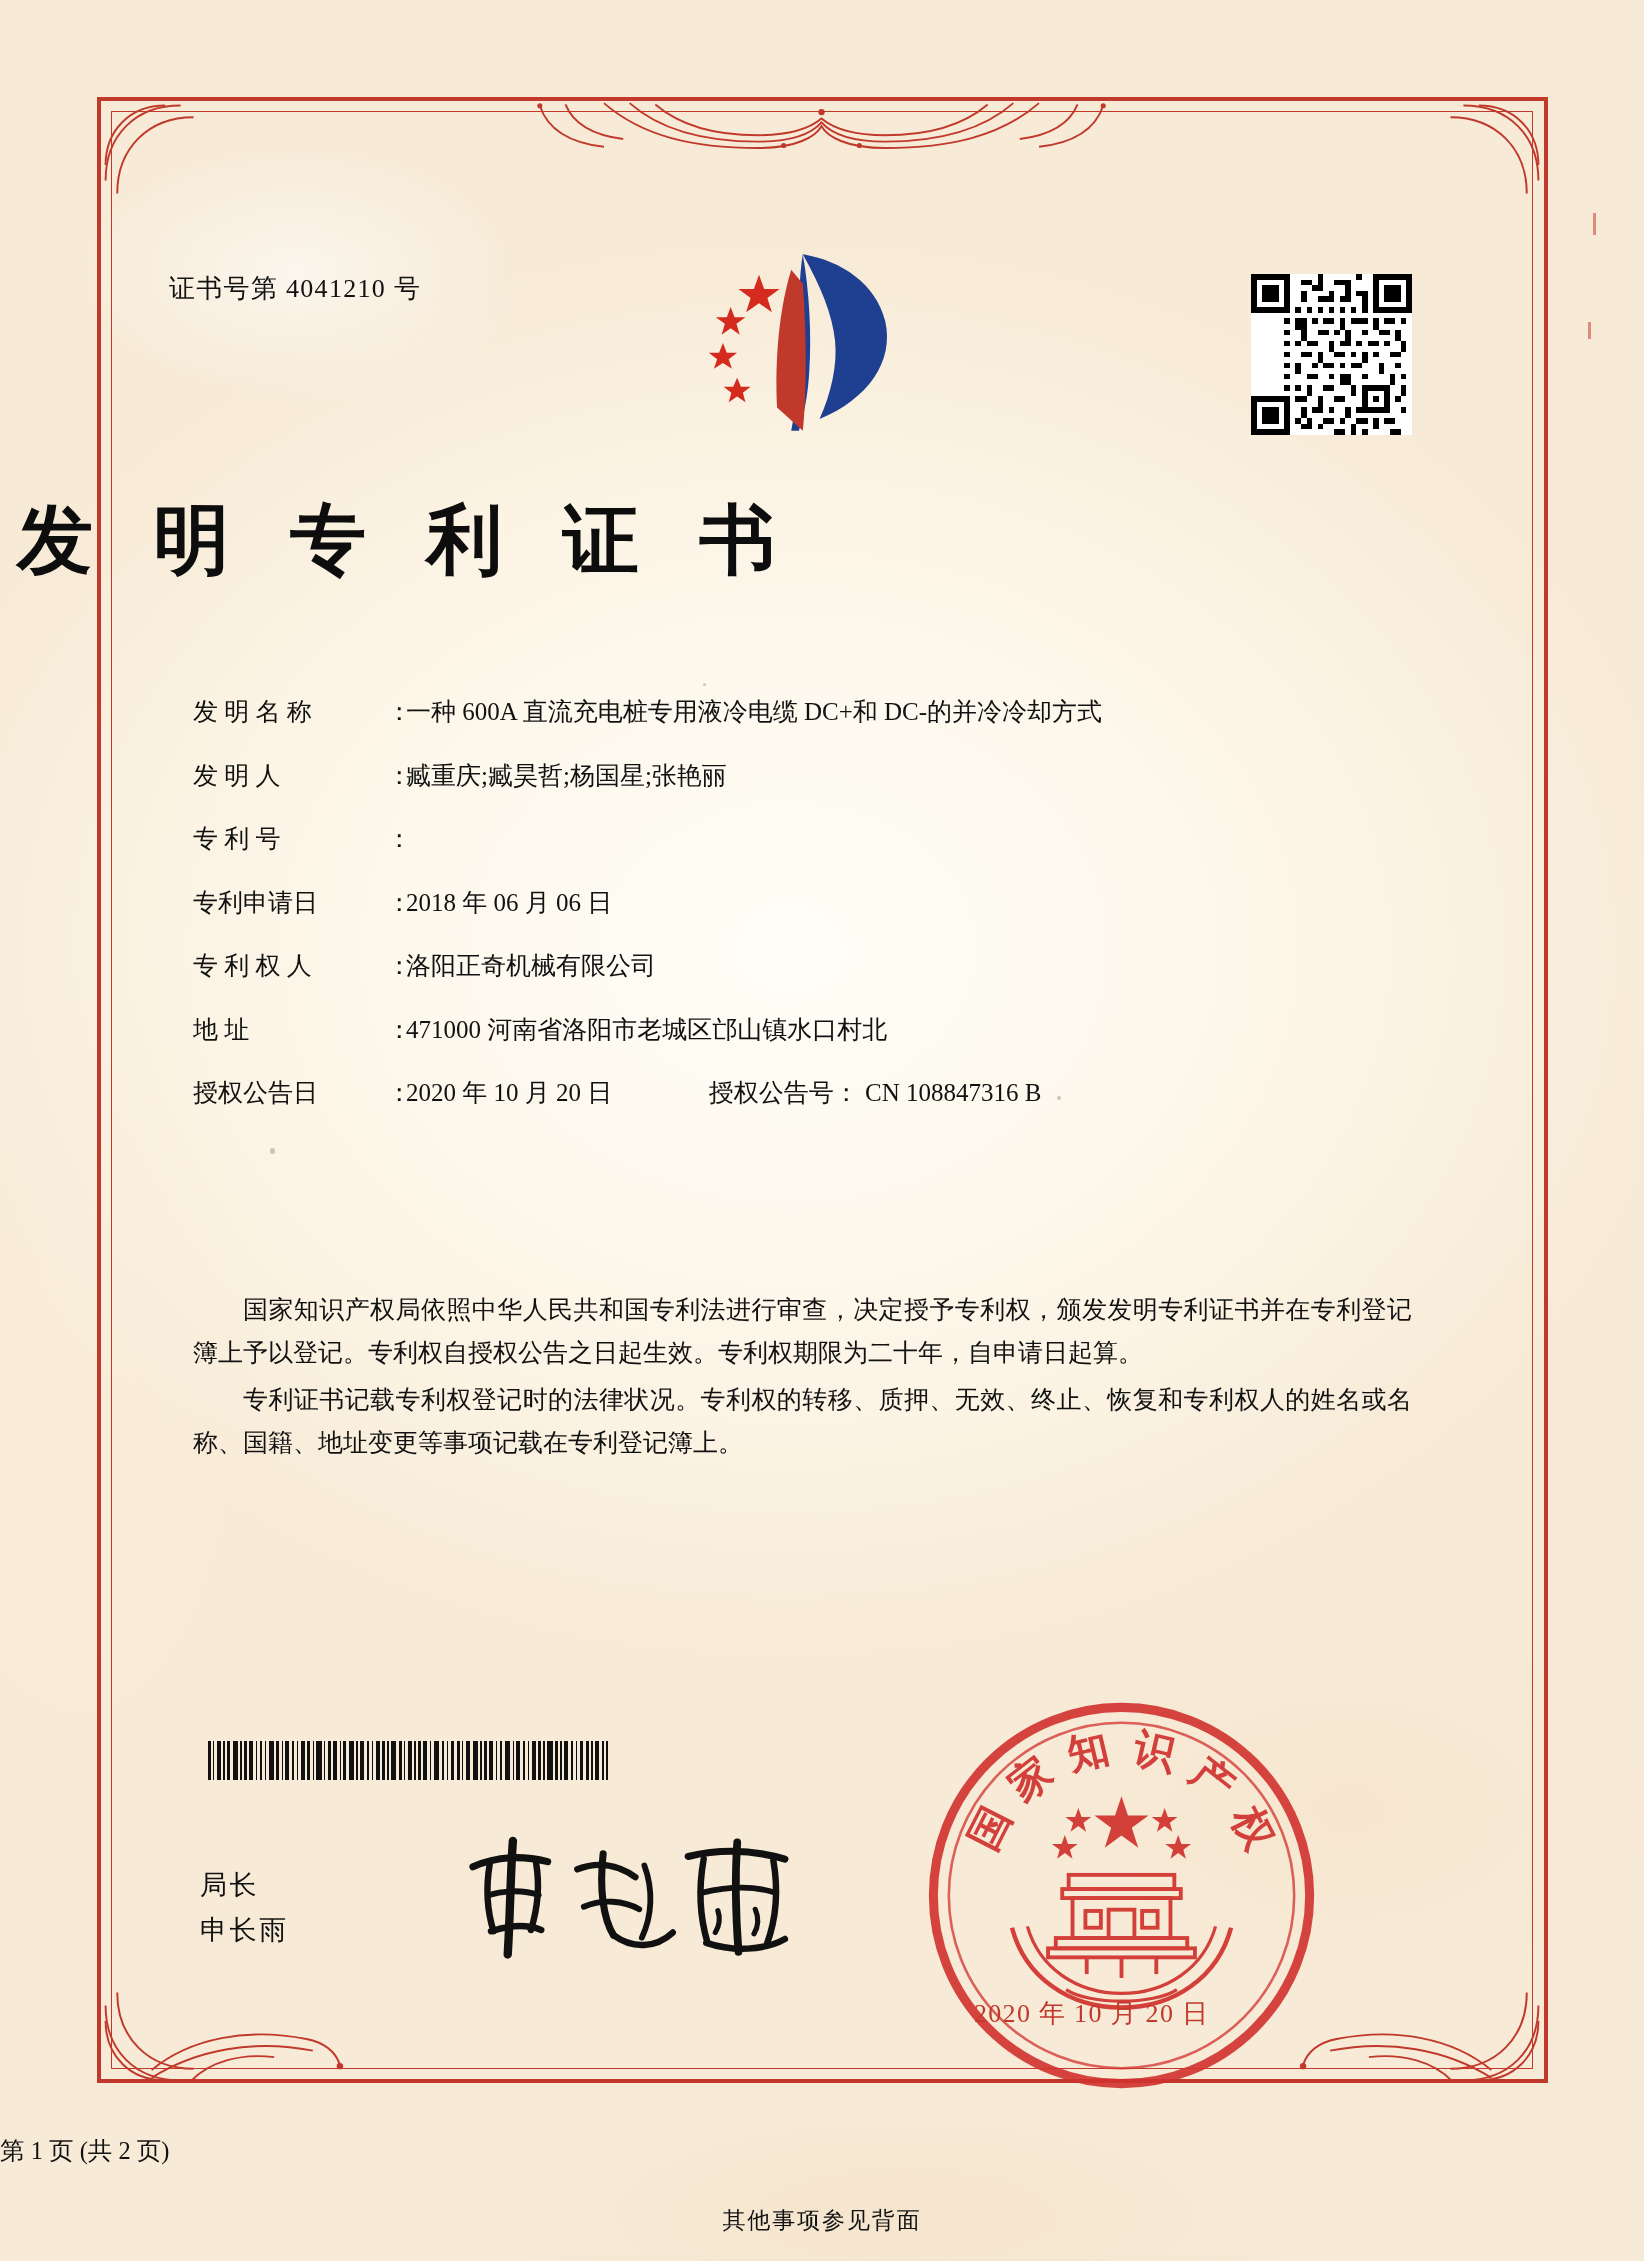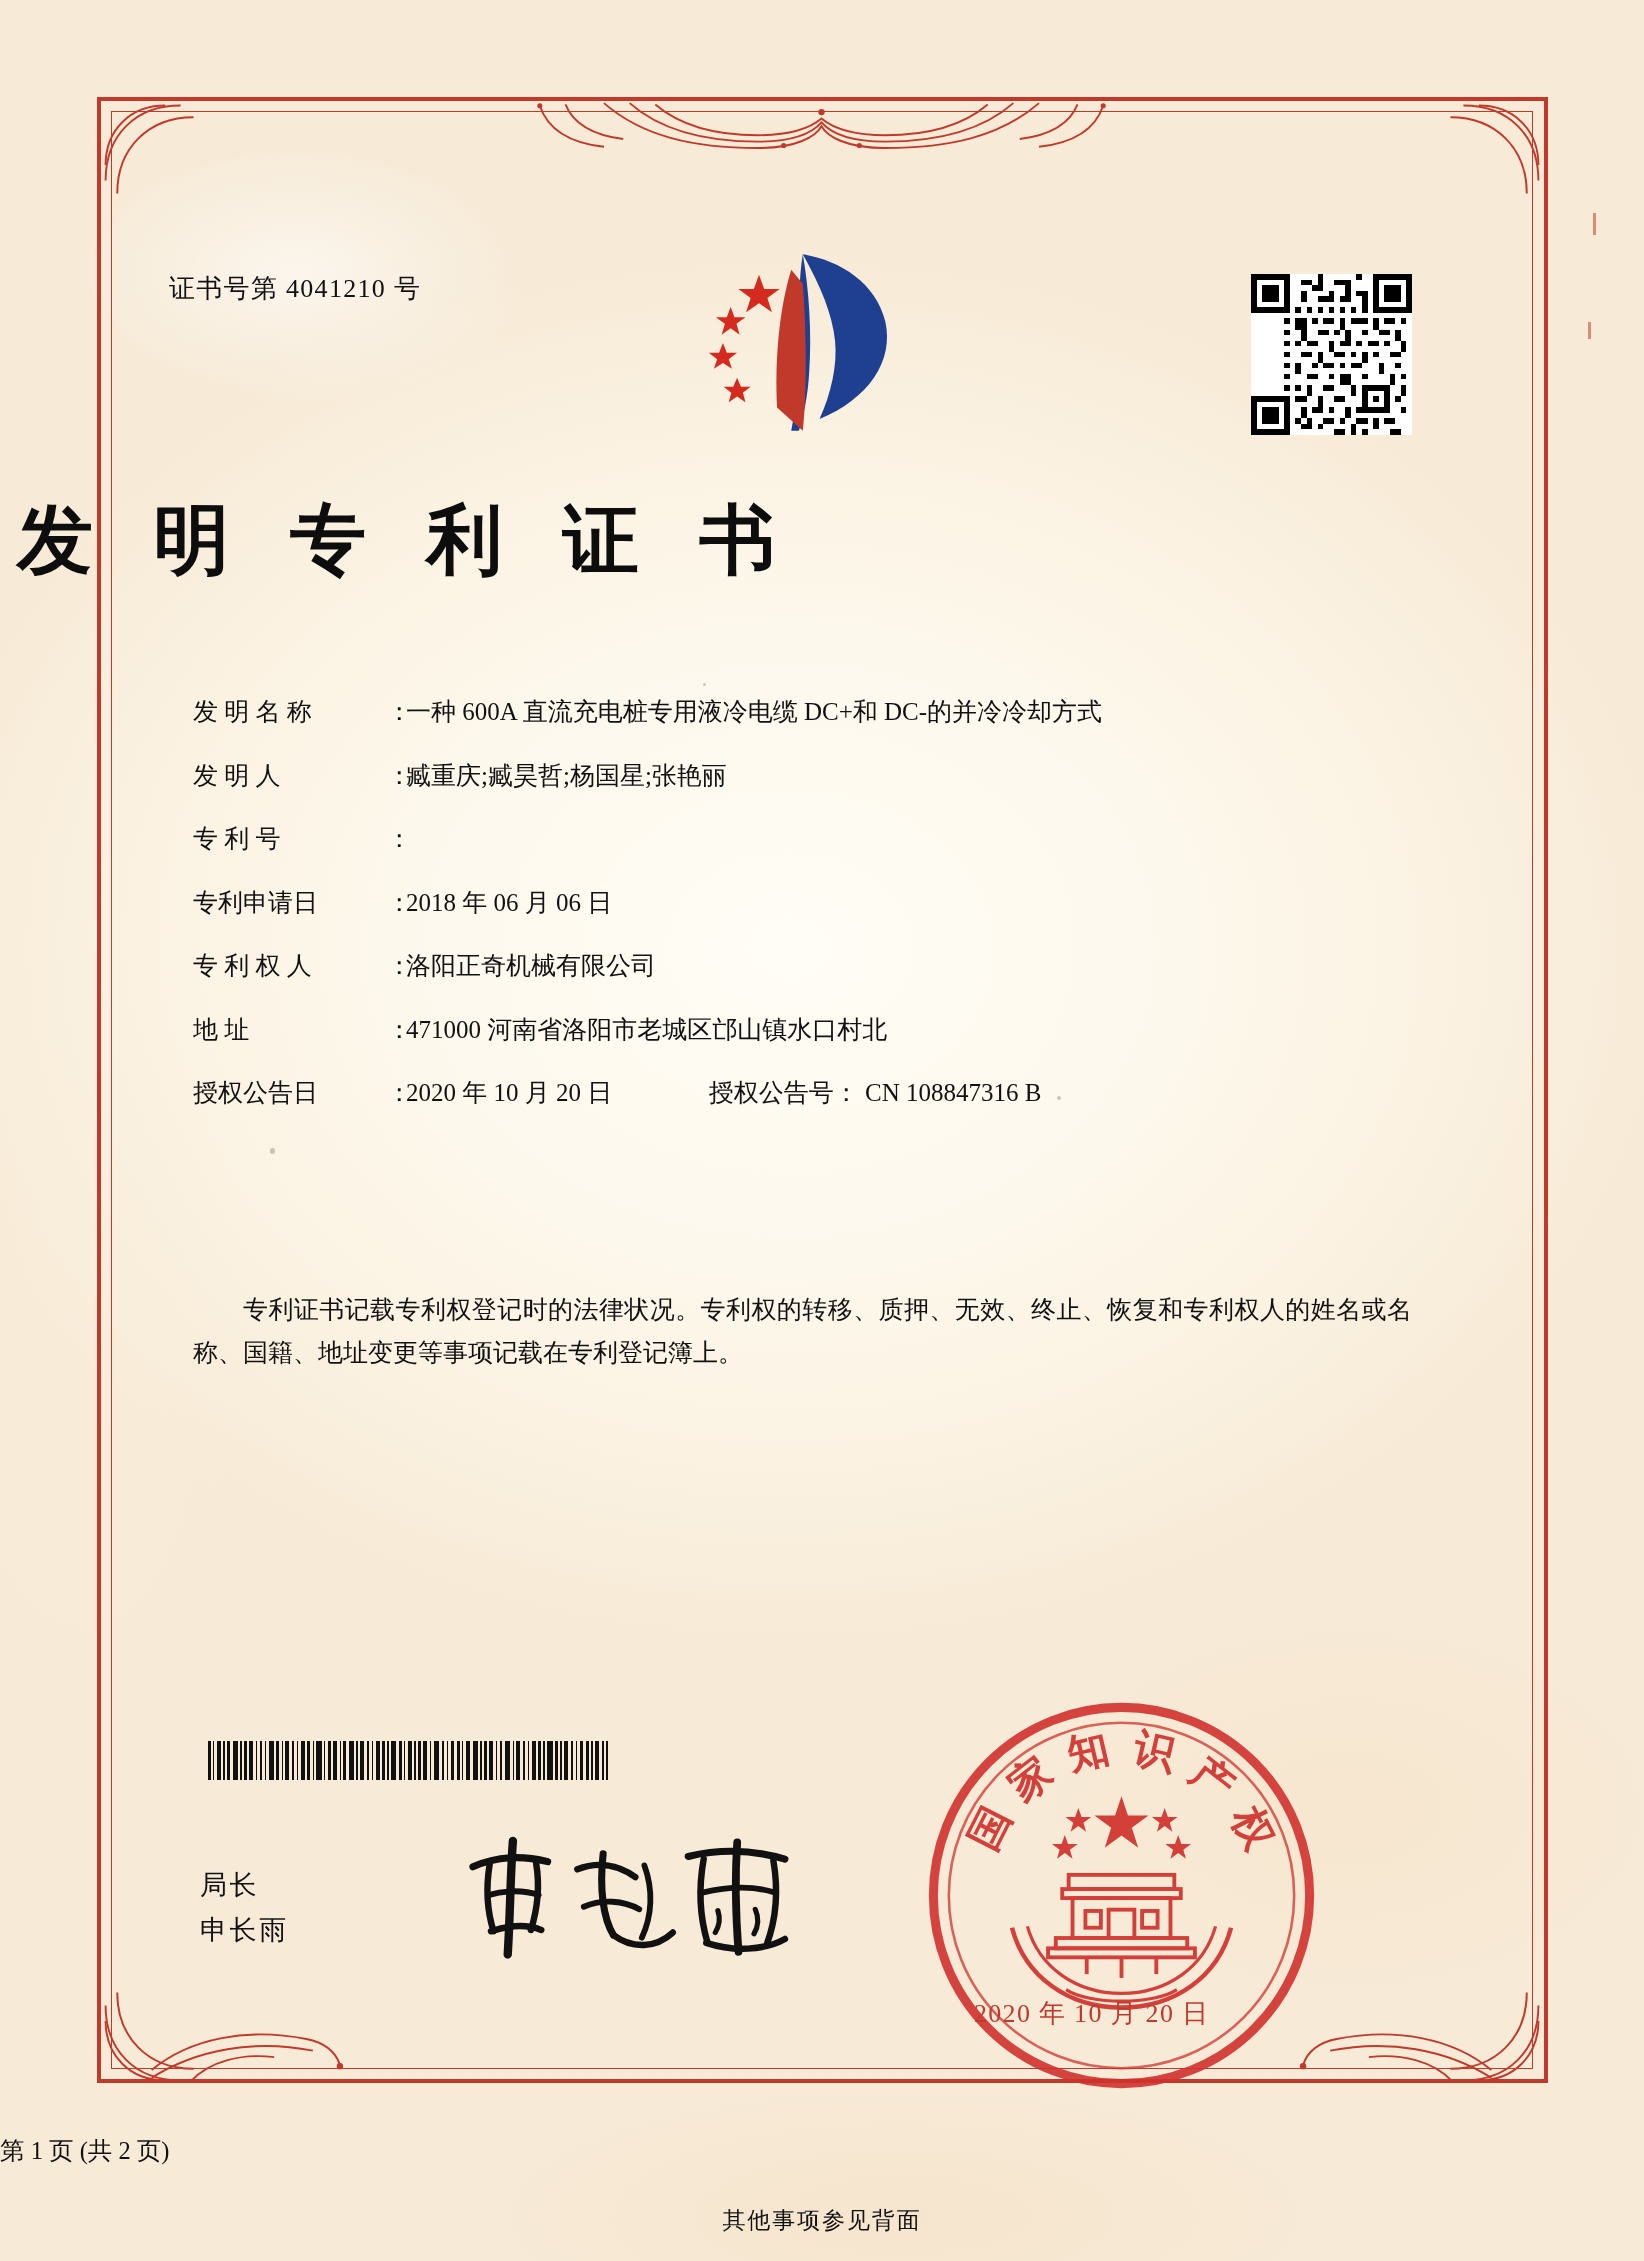--- a/index.html
+++ b/index.html
@@ -556,20 +556,21 @@
         <span>2020 年 10 月 20 日</span>
         <span class="dual-gap"></span>
         <span class="field-label-short">授权公告号</span><span>：</span>
         <span>CN 108847316 B</span>
       </span>
     </div>
 
   </div>
 
   <div id="paragraphs">
+    <p>国家知识产权局依照中华人民共和国专利法进行审查，决定授予专利权，颁发发明专利证书并在专利登记簿上予以登记。专利权自授权公告之日起生效。专利权期限为二十年，自申请日起算。</p>
     <p>专利证书记载专利权登记时的法律状况。专利权的转移、质押、无效、终止、恢复和专利权人的姓名或名称、国籍、地址变更等事项记载在专利登记簿上。</p>
   </div>
 
   <div id="barcode">
     <svg width="400" height="39" viewBox="0 0 620 60" shape-rendering="crispEdges" xmlns="http://www.w3.org/2000/svg">
       <g fill="#111">
         <rect x="0" y="0" width="4" height="60"></rect>
           <rect x="8" y="0" width="2" height="60"></rect>
         <rect x="14" y="0" width="6" height="60"></rect>
           <rect x="24" y="0" width="2" height="60"></rect>

